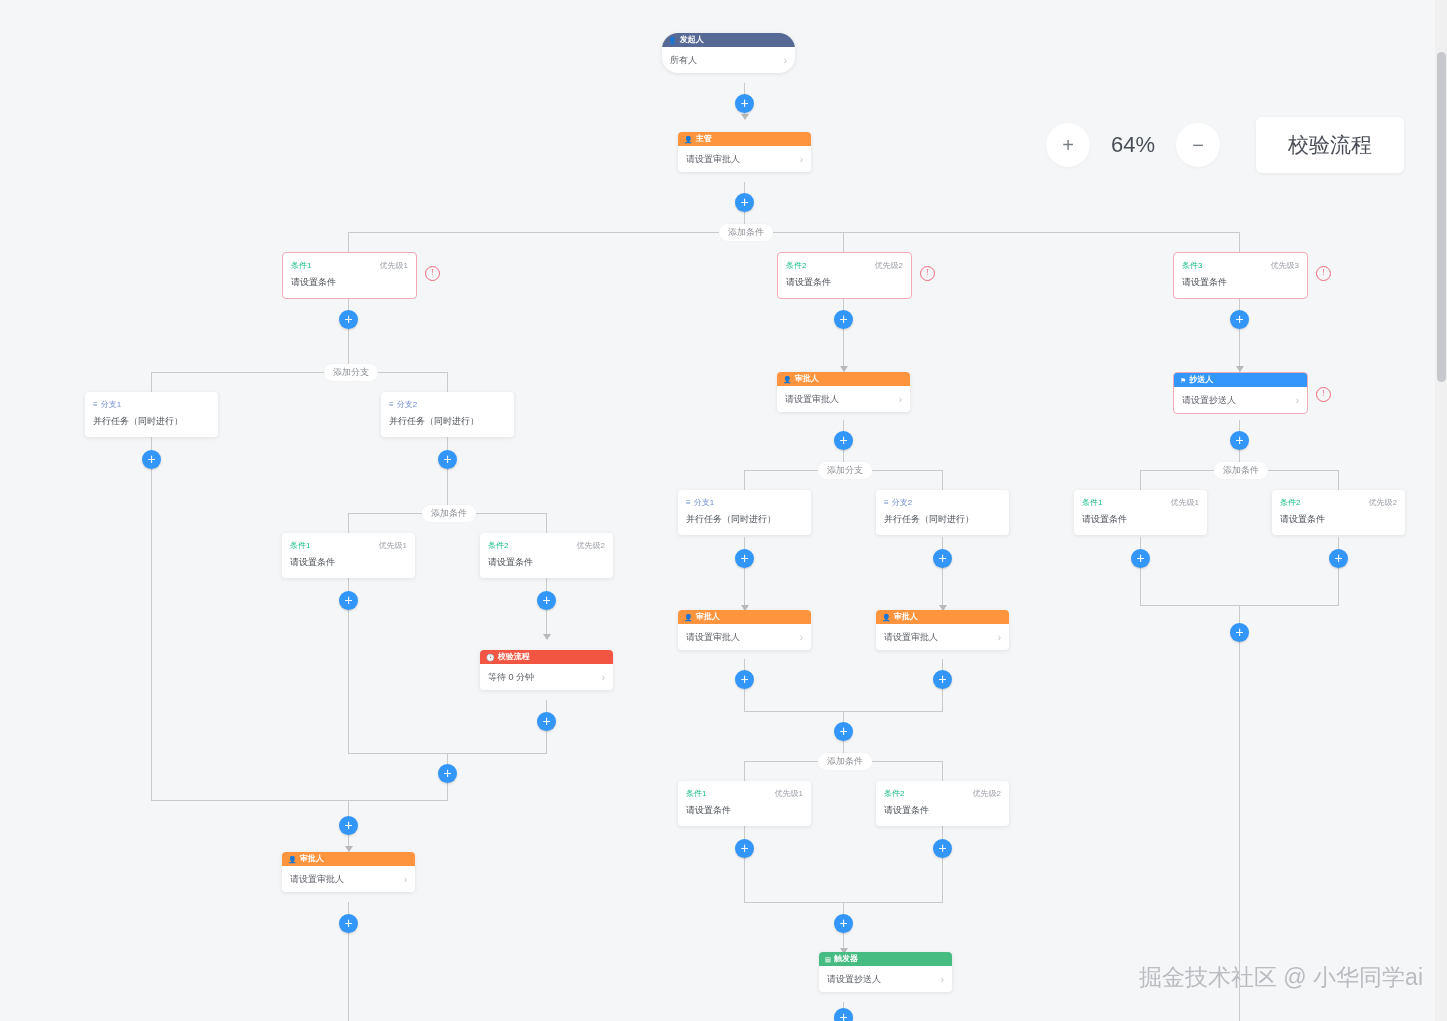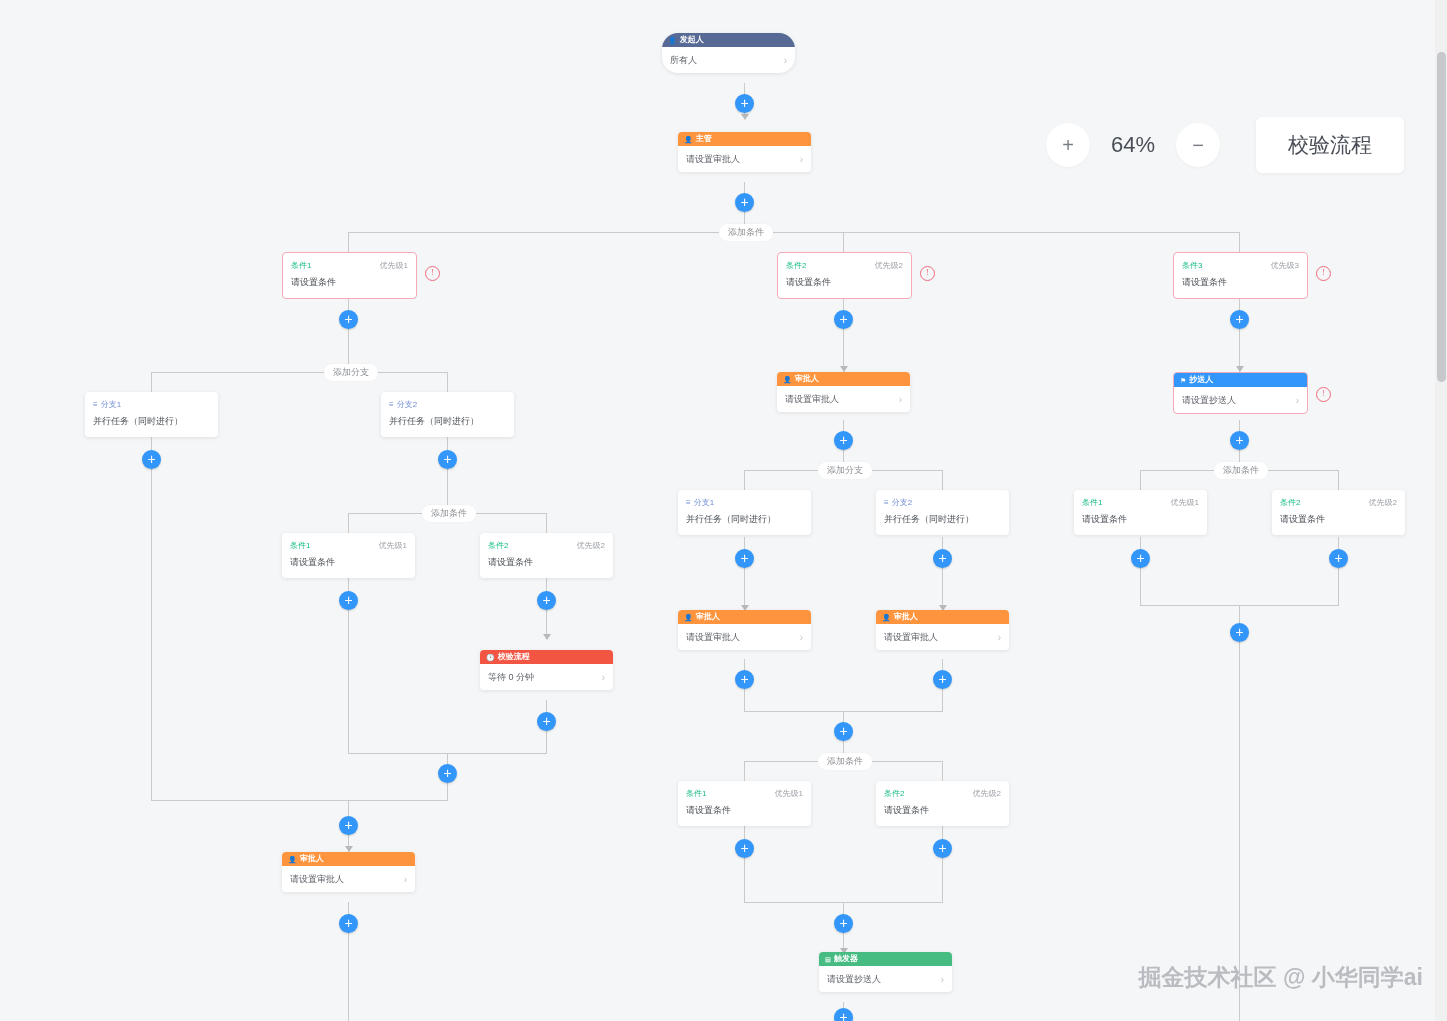--- a/index.html
+++ b/index.html
@@ -96,21 +96,21 @@
   #validate{
     margin-left:36px;width:148px;height:56px;background:#fff;border-radius:6px;
     display:flex;align-items:center;justify-content:center;
     font-size:21px;color:#4a4f57;cursor:pointer;
     box-shadow:0 1px 4px rgba(0,0,0,.05);
   }
 
   
   #watermark{
     position:absolute;right:24px;bottom:28px;z-index:30;
-    font-size:23px;color:#b9bcc0;white-space:nowrap;pointer-events:none;font-weight:bold;
+    font-size:23px;color:#b9bcc0;white-space:nowrap;pointer-events:none;
   }
 
   
   #vscroll{position:absolute;right:0;top:0;width:12px;height:1021px;background:#f0f0f0;z-index:50;}
   #vthumb{position:absolute;right:1px;top:52px;width:9px;height:330px;border-radius:5px;background:#c6c8cb;cursor:pointer;}
   #hscroll{position:absolute;left:0;bottom:0;height:8px;width:1447px;background:transparent;z-index:50;}
 </style>
 </head>
 <body>
 

